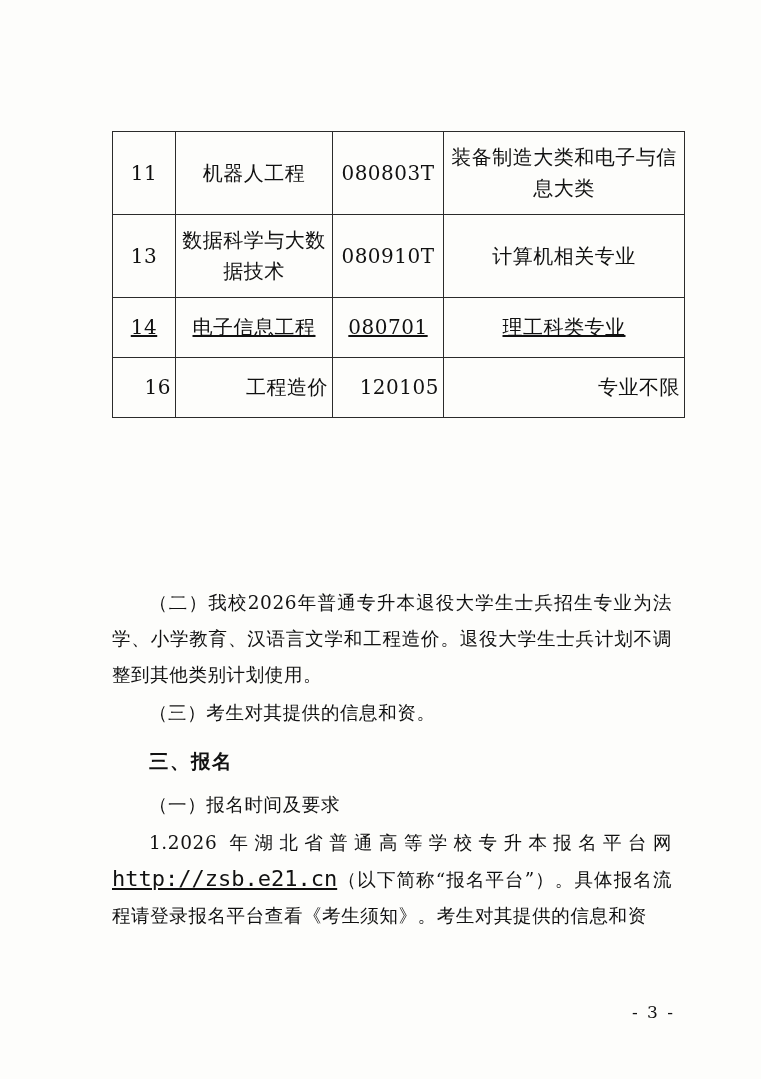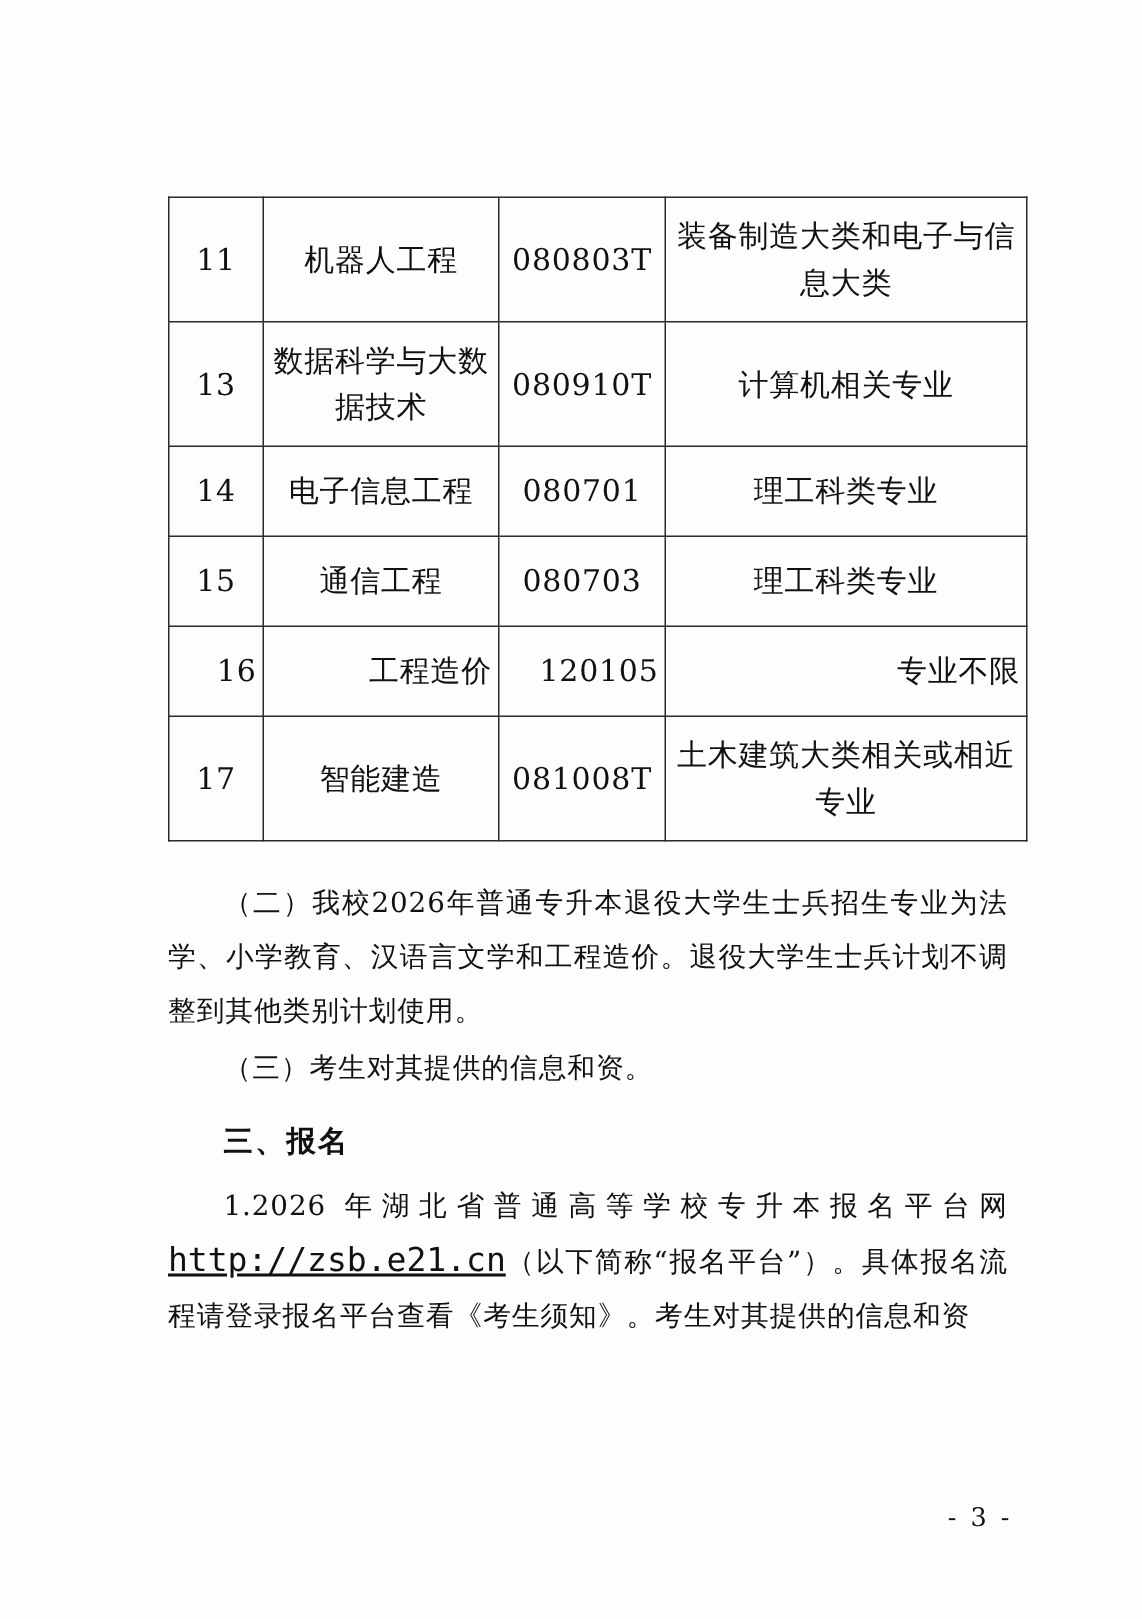--- a/index.html
+++ b/index.html
@@ -48,21 +48,21 @@
     font-size: 15px;
     letter-spacing: 1px;
   }
   .cell-code {
     font-size: 15px;
     letter-spacing: 0.6px;
   }
   .r1 td { height: 70px; }
   .r2 td { height: 56px; }
   .r3 td { height: 70px; }
-  .r4 td { height: 47px; }
+  .r4 td { height: 47px; text-decoration: underline; }
   .r5 td { height: 47px; }
   .r6 td { height: 47px; text-align: right; }
   .r7 td { height: 70px; }
 
   
   .body-text {
     position: absolute;
     left: 112px;
     top: 585px;
     width: 560px;
@@ -117,42 +117,31 @@
         <td class="col-name">数据科学与大数据技术</td>
         <td class="col-code cell-code">080910T</td>
         <td class="col-req">计算机相关专业</td>
       </tr>
       <tr class="r4">
         <td class="col-no cell-num">14</td>
         <td class="col-name">电子信息工程</td>
         <td class="col-code cell-code">080701</td>
         <td class="col-req">理工科类专业</td>
       </tr>
-      <tr class="r5">
-        <td class="col-no cell-num">15</td>
-        <td class="col-name">通信工程</td>
-        <td class="col-code cell-code">080703</td>
-        <td class="col-req">理工科类专业</td>
-      </tr>
       <tr class="r6">
         <td class="col-no cell-num">16</td>
         <td class="col-name">工程造价</td>
         <td class="col-code cell-code">120105</td>
         <td class="col-req">专业不限</td>
-      </tr>
-      <tr class="r7">
-        <td class="col-no cell-num">17</td>
-        <td class="col-name">智能建造</td>
-        <td class="col-code cell-code">081008T</td>
-        <td class="col-req">土木建筑大类相关或相近专业</td>
       </tr>
     </tbody>
   </table>
 
   <div class="body-text">
     <p class="para indent">（二）我校2026年普通专升本退役大学生士兵招生专业为法学、小学教育、汉语言文学和工程造价。退役大学生士兵计划不调整到其他类别计划使用。</p>
     <p class="para indent">（三）考生对其提供的信息和资。</p>
     <p class="heading">三、报名</p>
+    <p class="para indent">（一）报名时间及要求</p>
     <p class="para indent"><span>1.2026 年湖北省普通高等学校专升本报名平台网</span><span class="url">http://zsb.e21.cn</span><span>（以下简称“报名平台”）。具体报名流程请登录报名平台查看《考生须知》。考生对其提供的信息和资</span></p>
   </div>
 
   <div class="footer-page">- 3 -</div>
 </div>
 
 </body></html>

